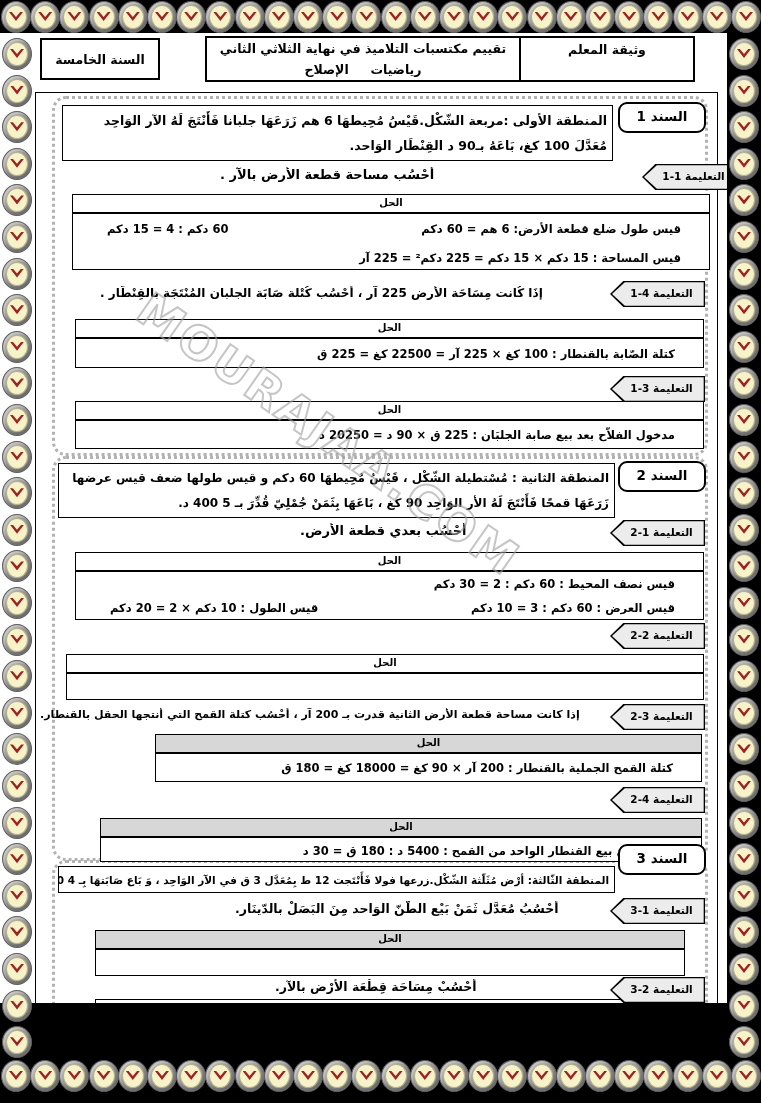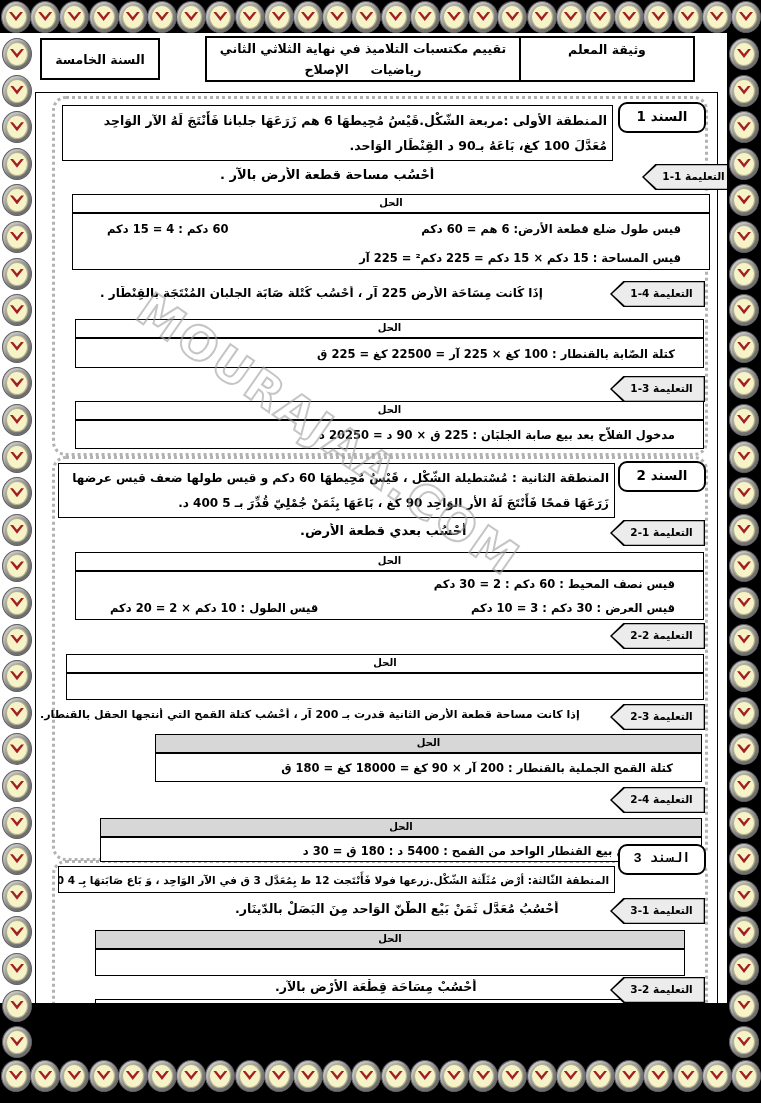--- a/index.html
+++ b/index.html
@@ -28,21 +28,21 @@
   
   #mainframe{position:absolute;left:35px;top:92px;width:681px;height:911px;border:1px solid #000;}
   .secbox{position:absolute;border:3px dotted #b2b2b2;border-radius:14px;}
   #sec1box{left:52px;top:96px;width:650px;height:354px;}
   #sec2box{left:52px;top:456px;width:650px;height:399px;}
   #sec3box{left:52px;top:860px;width:650px;height:170px;}
   
   .sanad{position:absolute;width:84px;height:27px;background:#fff;border:2px solid #000;
          border-radius:9px;direction:rtl;text-align:center;font-weight:bold;font-size:13.5px;
          line-height:25px;z-index:3;}
-  #lbl-s1{left:618px;top:102px;} #lbl-s2{left:618px;top:461px;} #lbl-s3{left:618px;top:844px;font-family:Liberation Mono, monospace;}
+  #lbl-s1{left:618px;top:102px;} #lbl-s2{left:618px;top:461px;} #lbl-s3{left:618px;top:844px;}
   
   .prob{position:absolute;border:1px solid #000;background:#fff;direction:rtl;text-align:right;
         font-weight:bold;color:#000;overflow:hidden;box-sizing:border-box;padding:2px 5px;z-index:2;}
   #prob1{left:62px;top:105px;width:551px;height:56px;font-size:12.5px;line-height:25px;}
   #prob2{left:58px;top:463px;width:557px;height:55px;font-size:12px;line-height:25px;}
   #prob3{left:58px;top:866px;width:557px;height:27px;font-size:10.5px;line-height:22px;white-space:nowrap;}
   
   .arrow{position:absolute;width:95px;height:26px;z-index:3;}
   .arrow .bg{position:absolute;inset:0;background:#000;
        clip-path:polygon(0 50%,14% 0,100% 0,100% 100%,14% 100%);}
@@ -159,21 +159,21 @@
     <div class="tx">التعليمة 1-2</div>
   </div>
   <div class="instr" id="i12">أحْسُب بعدي قطعة الأرض.</div>
   <div class="hl" id="h12">
     <div class="hl-h">الحل</div>
     <div class="hl-line">
       <span>قيس نصف المحيط : 60 دكم : 2 = 30 دكم</span>
       <span></span>
     </div>
     <div class="hl-line">
-      <span>قيس العرض : 30 دكم : 3 = 10 دكم</span>
+      <span>قيس العرض : 60 دكم : 3 = 10 دكم</span>
       <span>قيس الطول : 10 دكم × 2 = 20 دكم</span>
     </div>
   </div>
 
   <div class="arrow" id="t22">
     <div class="bg"></div>
     <div class="fg"></div>
     <div class="tx">التعليمة 2-2</div>
   </div>
   <div class="hl" id="h22">

